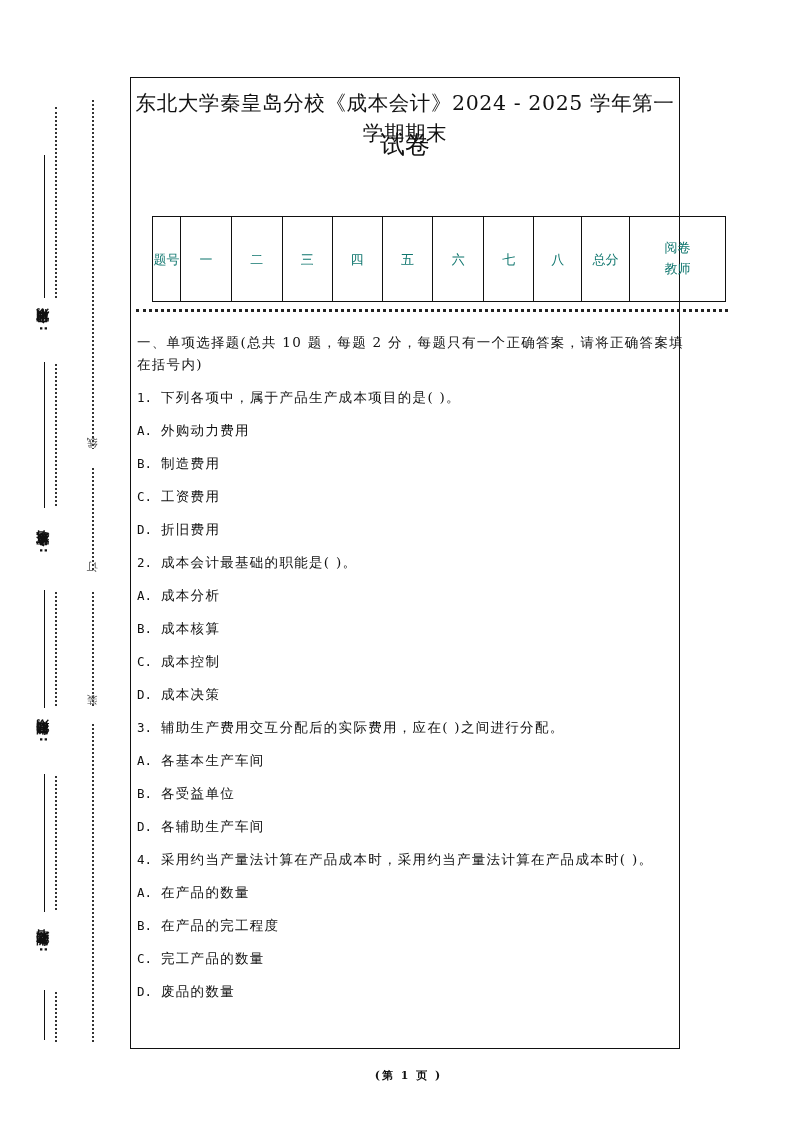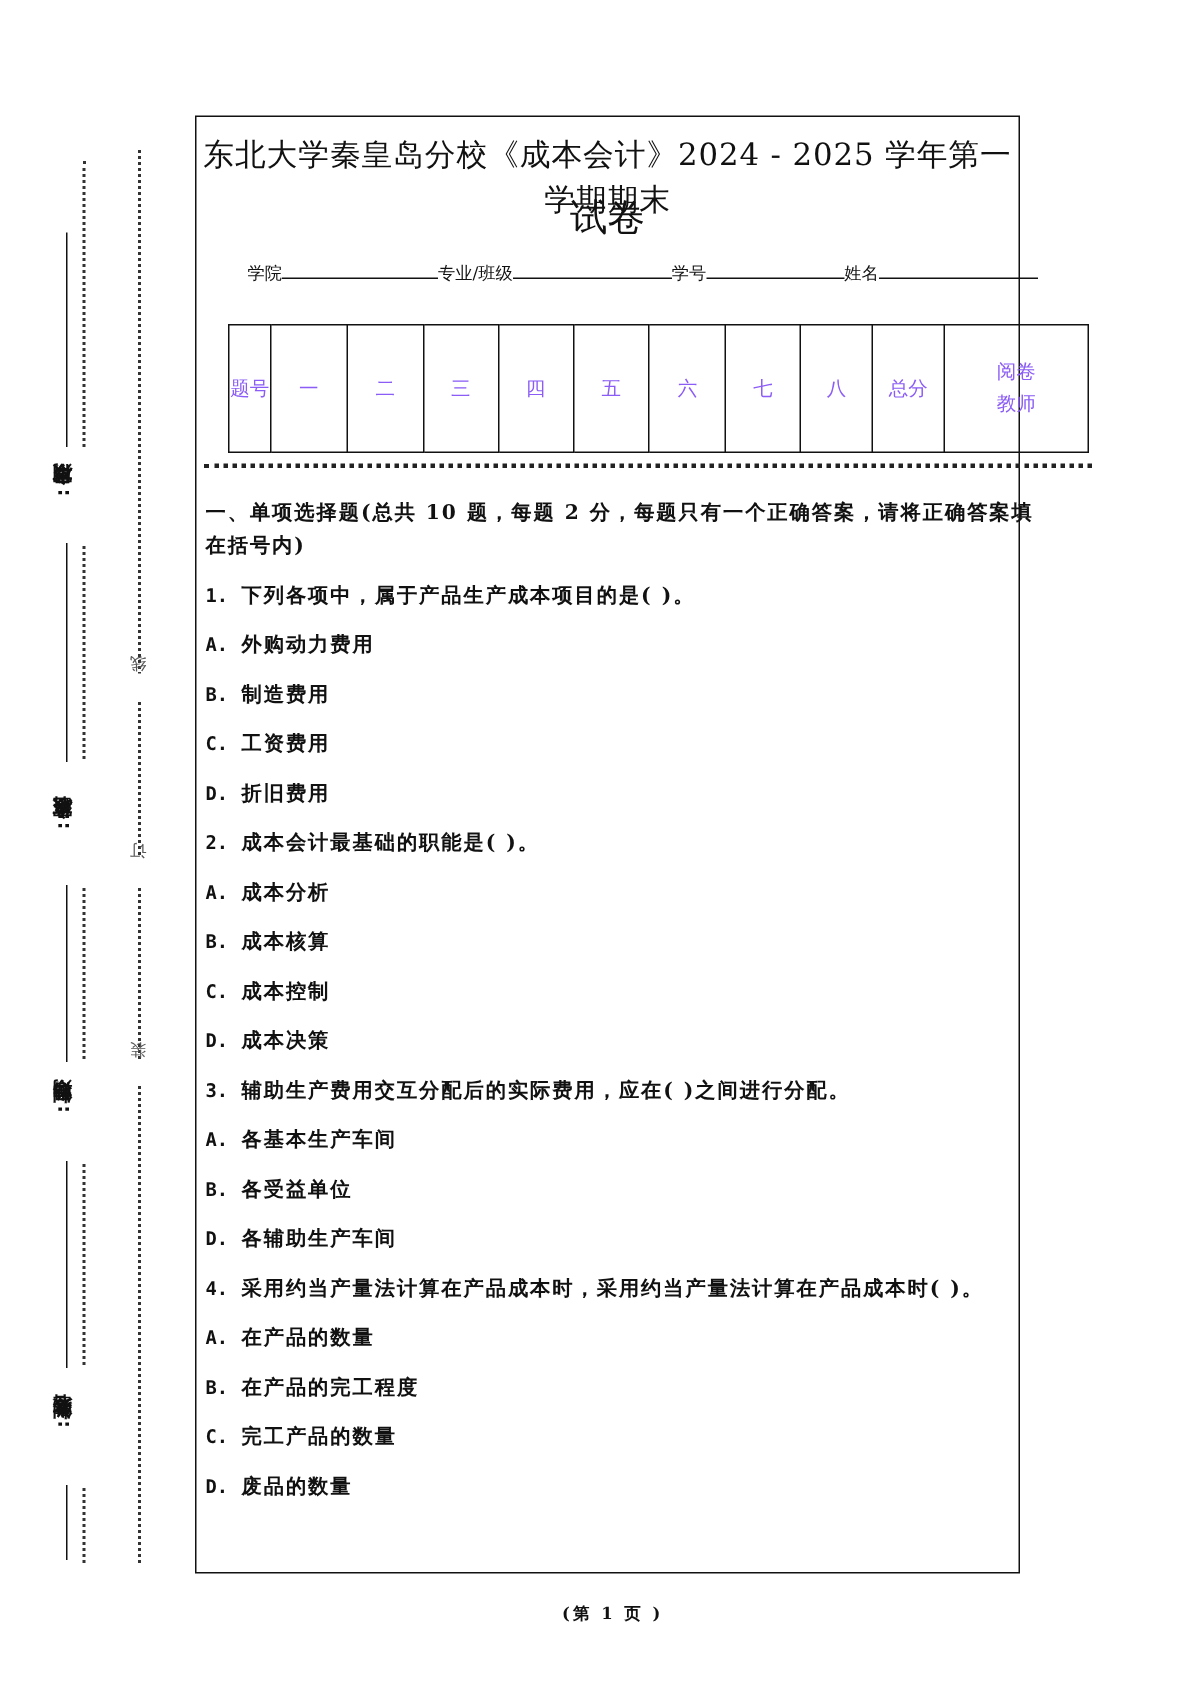--- a/index.html
+++ b/index.html
@@ -32,30 +32,30 @@
   }
   .title2 { position: absolute; left: 0; top: 52px; width: 100%; text-align: center; font-size: 25px; line-height: 30px; }
 
   .info { position: absolute; left: 34px; top: 96px; font-size: 11.5px; line-height: 16px; white-space: nowrap; }
   .info span.lbl { display: inline-block; }
   .info span.blank { display: inline-block; border-bottom: 1px solid #111; height: 12px; vertical-align: baseline; }
 
   table.score {
     position: absolute; left: 21px; top: 138px; width: 574px; height: 86px;
     border-collapse: collapse; font-family: "DejaVu Sans", "Liberation Sans", sans-serif;
-    font-size: 13px; color: #8b5cf6;
+    font-size: 13px; color: #0f766e;
   }
   table.score td { border: 1.2px solid #111; text-align: center; vertical-align: middle; line-height: 21px; padding: 0; }
   table.score td.rh { width: 28px; }
 
   .dotrule { position: absolute; left: 5px; top: 231px; width: 592px; border-top: 3px dotted #222; }
 
   .content {
     position: absolute; left: 6px; top: 253px; width: 604px;
-    font-size: 13.5px; letter-spacing: 1.3px; line-height: 22px; font-weight: bold;
+    font-size: 13.5px; letter-spacing: 1.3px; line-height: 22px;
   }
   .content .sec { margin-bottom: 11px; }
   .content .line { height: 33px; line-height: 22px; white-space: nowrap; }
   .content .num { display: inline-block; width: 24px; font-family: "DejaVu Sans Mono", "Liberation Mono", monospace; font-size: 12.5px; letter-spacing: 0; }
 
   .footer {
     position: absolute; left: 12px; top: 1068px; width: 100%; text-align: center;
     font-size: 11px; font-weight: bold; letter-spacing: 2px;
   }
 </style>
@@ -75,23 +75,20 @@
   <div class="vmark" style="top:449px;height:18px;">线</div>
   <div class="vmark" style="top:572px;height:18px;">订</div>
   <div class="vmark" style="top:706px;height:18px;">装</div>
 </div>
 
 <div class="frame">
 
   <div class="title">东北大学秦皇岛分校《成本会计》2024 - 2025 学年第一学期期末</div>
   <div class="title2">试卷</div>
 
-  <div class="info">
-    <span class="lbl">学院</span><span class="blank" style="width:104px;"></span><span class="lbl">专业/班级</span><span class="blank" style="width:106px;"></span><span class="lbl">学号</span><span class="blank" style="width:92px;"></span><span class="lbl">姓名</span><span class="blank" style="width:106px;"></span>
-  </div>
 
   <table class="score">
     <tbody>
         <tr>
       <td class="rh">题号</td>
       <td style="width:51px">一</td>
       <td style="width:51px">二</td>
       <td style="width:50px">三</td>
       <td style="width:50px">四</td>
       <td style="width:51px">五</td>

